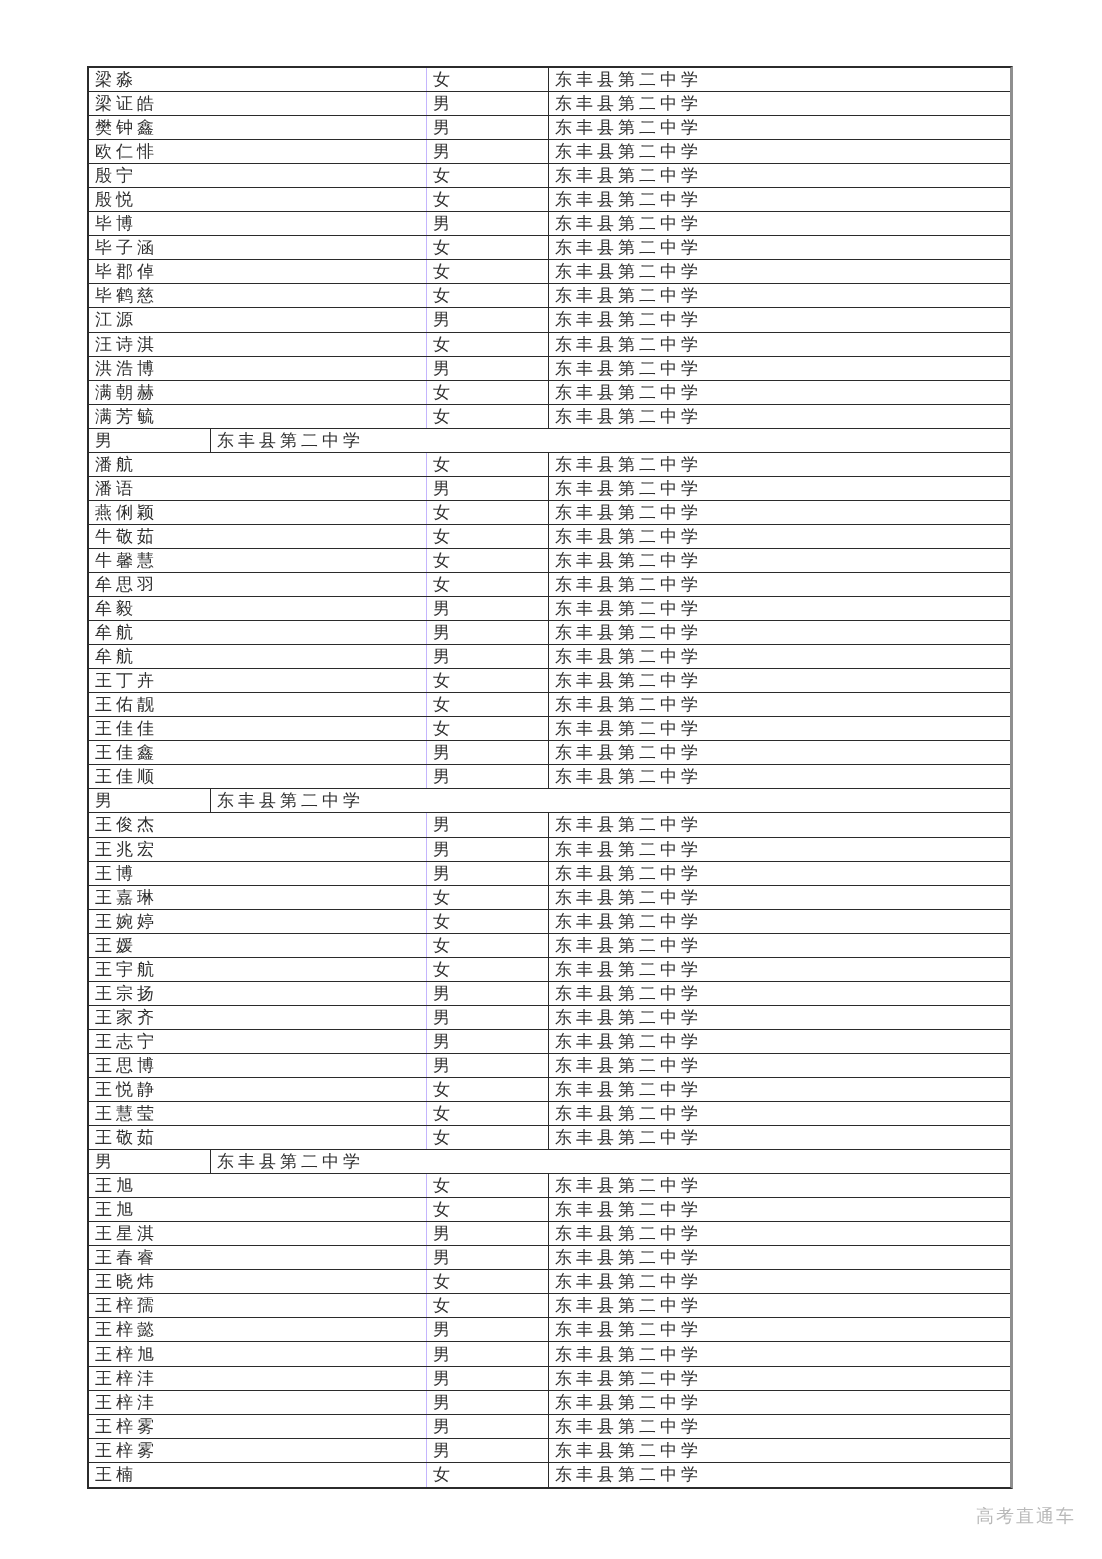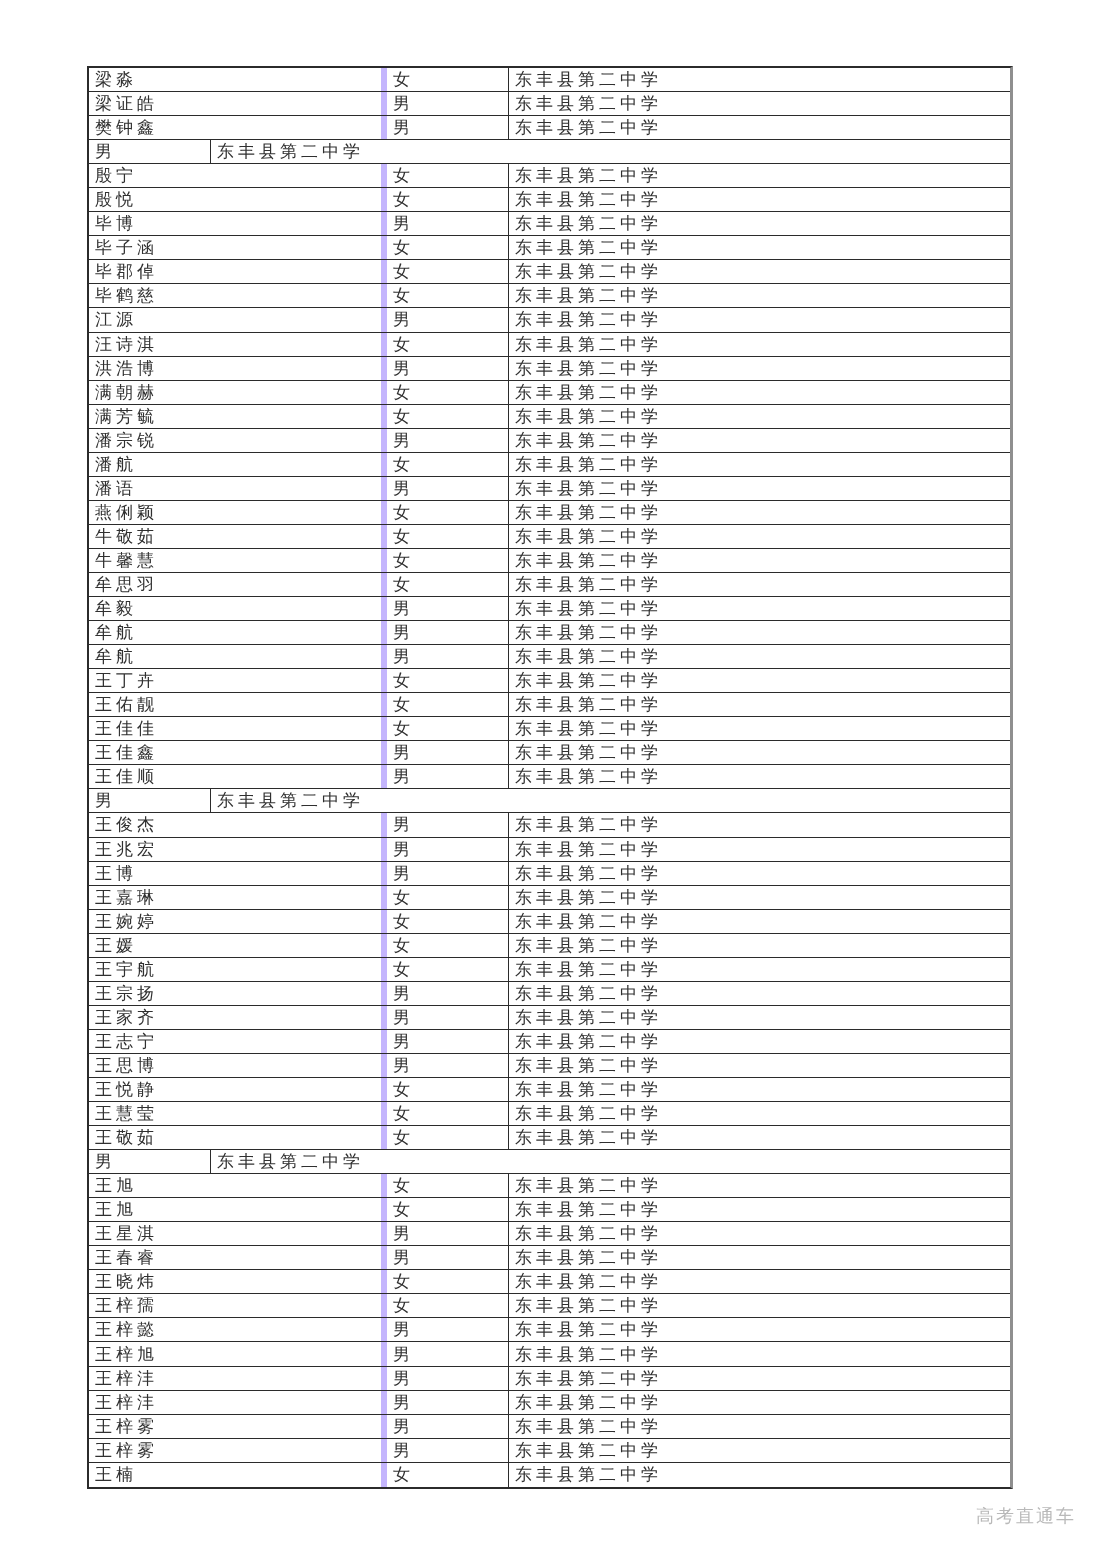--- a/index.html
+++ b/index.html
@@ -41,22 +41,22 @@
     align-items: center;
     box-sizing: border-box;
     padding-left: 6px;
     font-size: 17px;
     letter-spacing: 4px;
     color: #303030;
     white-space: nowrap;
     overflow: hidden;
   }
   .cell.name {
-    width: 298px;
-    border-right: 6px solid #c4b5fd;
+    width: 338px;
+    border-right: 1px solid #c4b5fd;
   }
   .cell.gender {
     width: 122px;
     border-right: 1px solid #2b2b2b;
   }
   .cell.school {
     flex: 1;
     font-family: Liberation Serif, serif;
   }
   .watermark {
@@ -85,20 +85,21 @@
           <div class="cell name">梁证皓</div>
           <div class="cell gender">男</div>
           <div class="cell school">东丰县第二中学</div>
         </div>
         <div class="row">
           <div class="cell name">樊钟鑫</div>
           <div class="cell gender">男</div>
           <div class="cell school">东丰县第二中学</div>
         </div>
         <div class="row">
+          <div class="cell name">欧仁悱</div>
           <div class="cell gender">男</div>
           <div class="cell school">东丰县第二中学</div>
         </div>
         <div class="row">
           <div class="cell name">殷宁</div>
           <div class="cell gender">女</div>
           <div class="cell school">东丰县第二中学</div>
         </div>
         <div class="row">
           <div class="cell name">殷悦</div>
@@ -144,21 +145,20 @@
           <div class="cell name">满朝赫</div>
           <div class="cell gender">女</div>
           <div class="cell school">东丰县第二中学</div>
         </div>
         <div class="row">
           <div class="cell name">满芳毓</div>
           <div class="cell gender">女</div>
           <div class="cell school">东丰县第二中学</div>
         </div>
         <div class="row">
-          <div class="cell name">潘宗锐</div>
           <div class="cell gender">男</div>
           <div class="cell school">东丰县第二中学</div>
         </div>
         <div class="row">
           <div class="cell name">潘航</div>
           <div class="cell gender">女</div>
           <div class="cell school">东丰县第二中学</div>
         </div>
         <div class="row">
           <div class="cell name">潘语</div>

